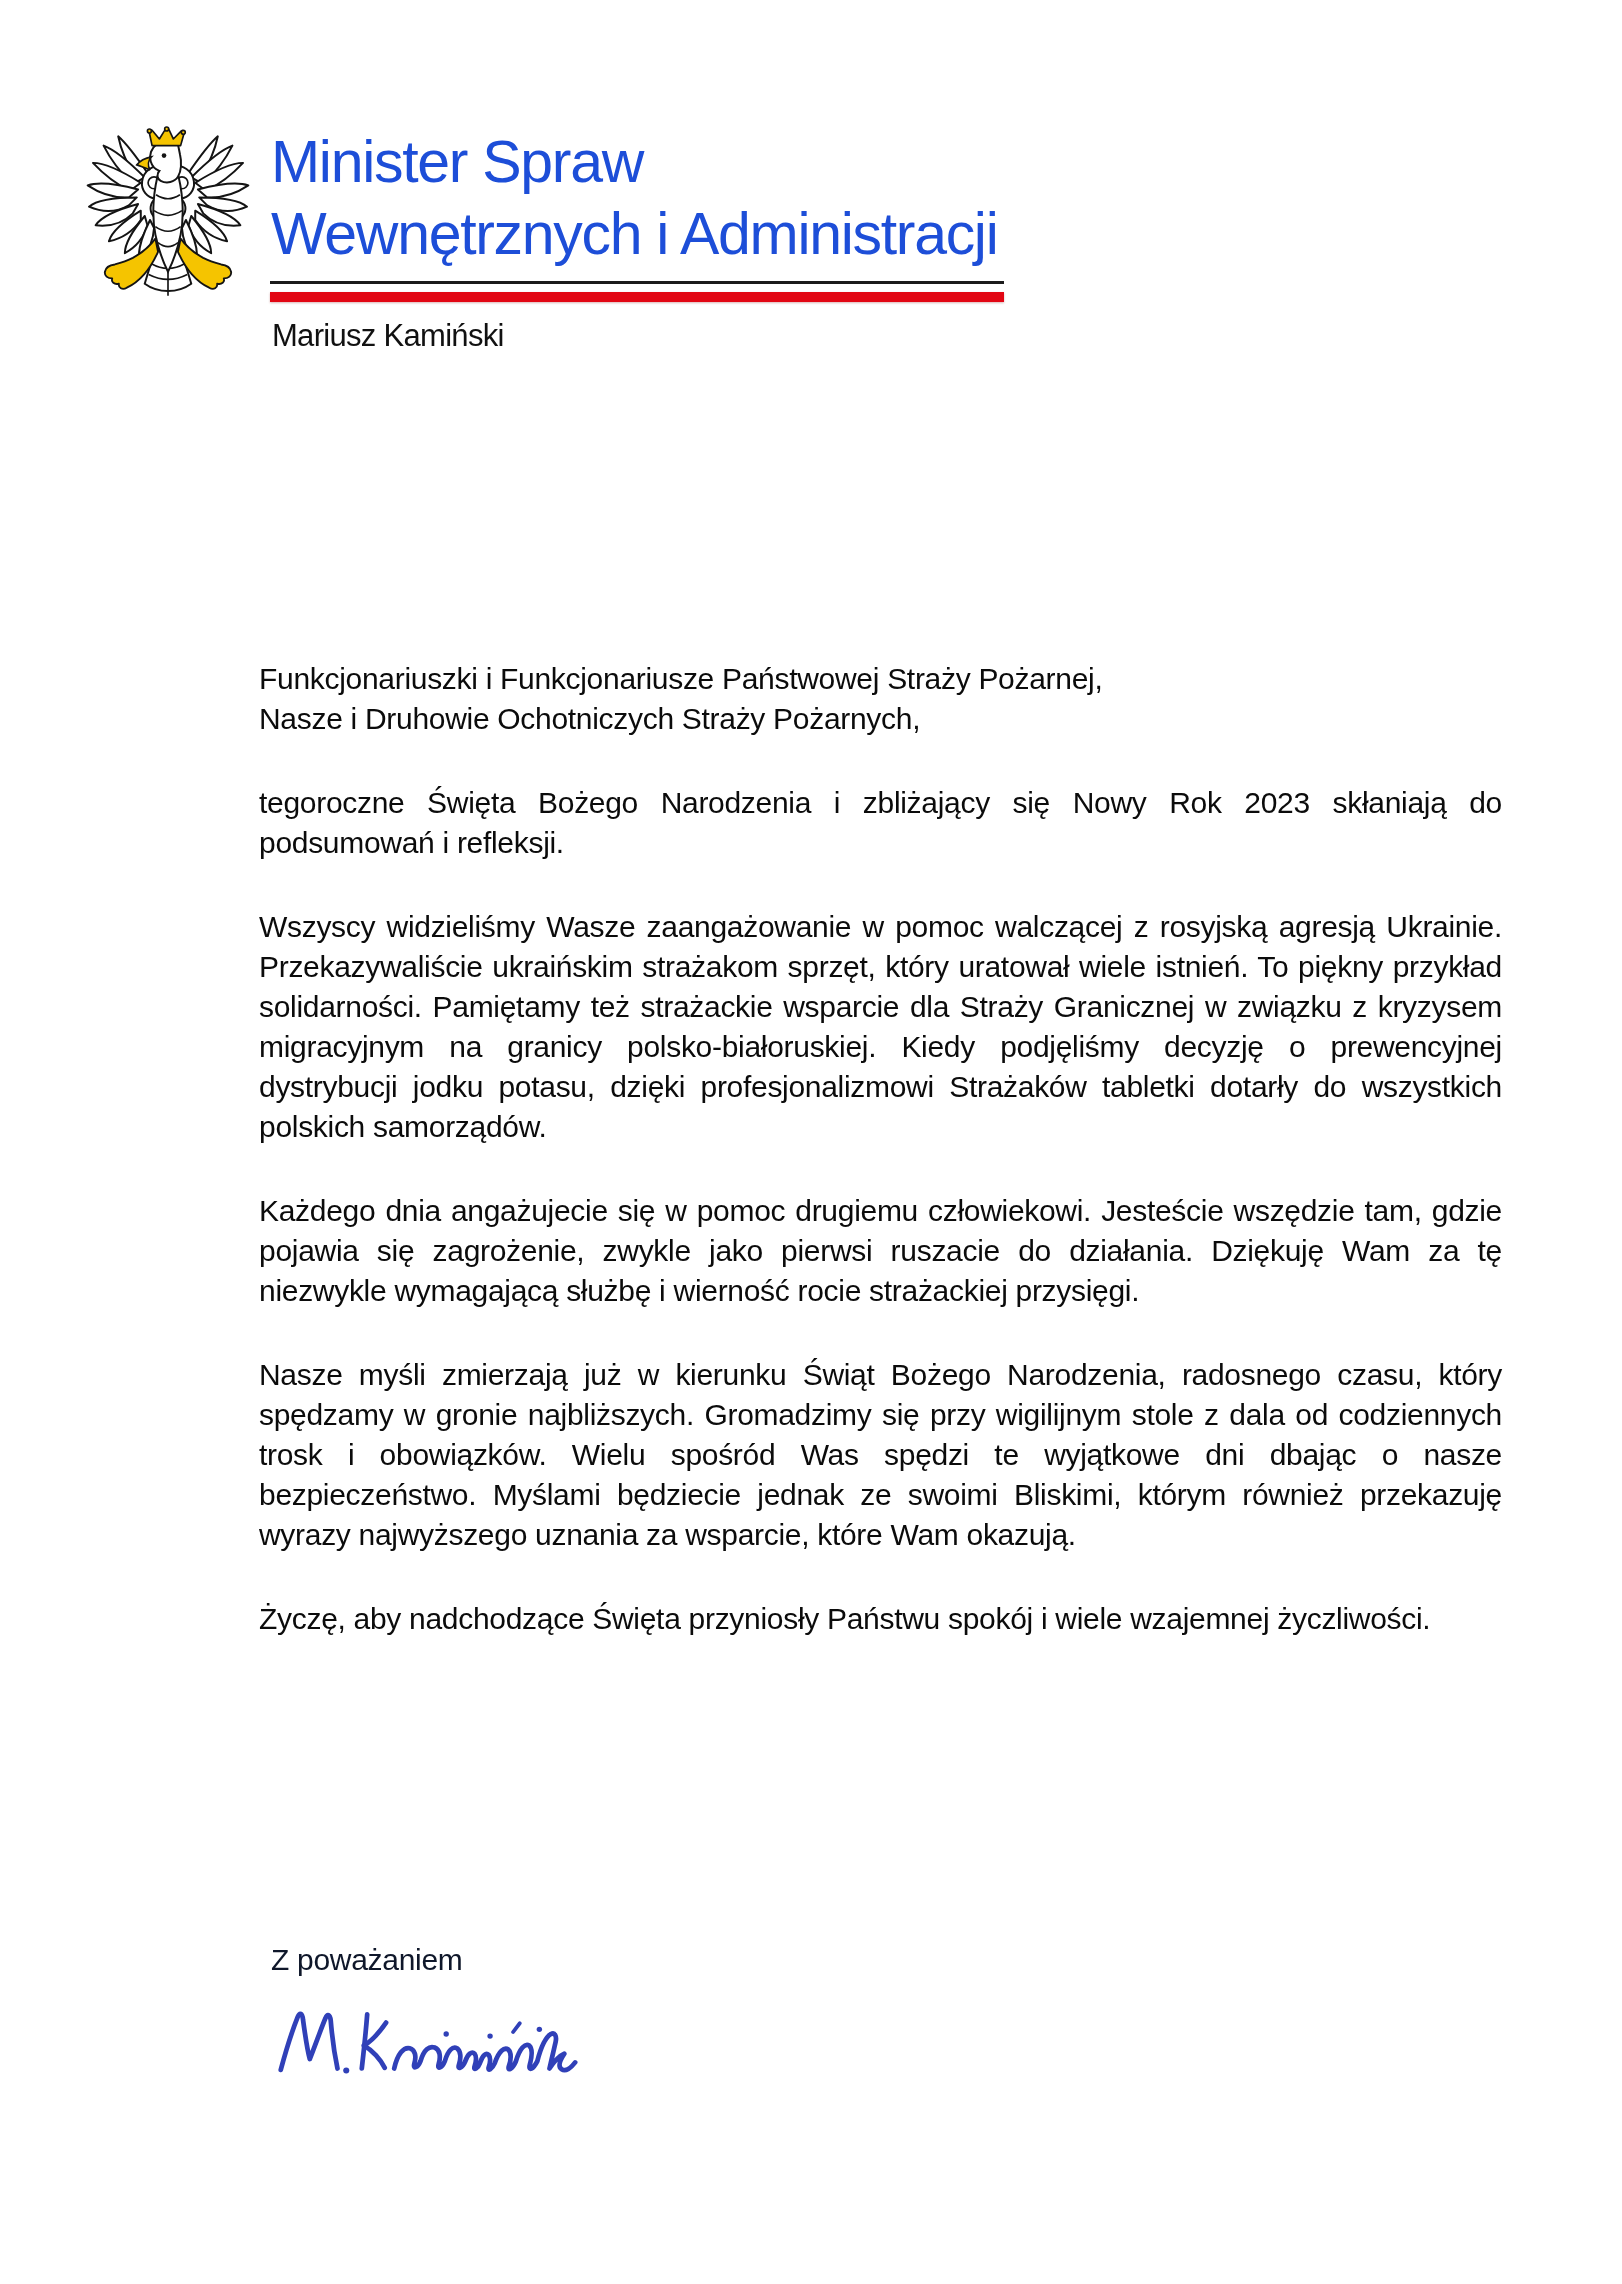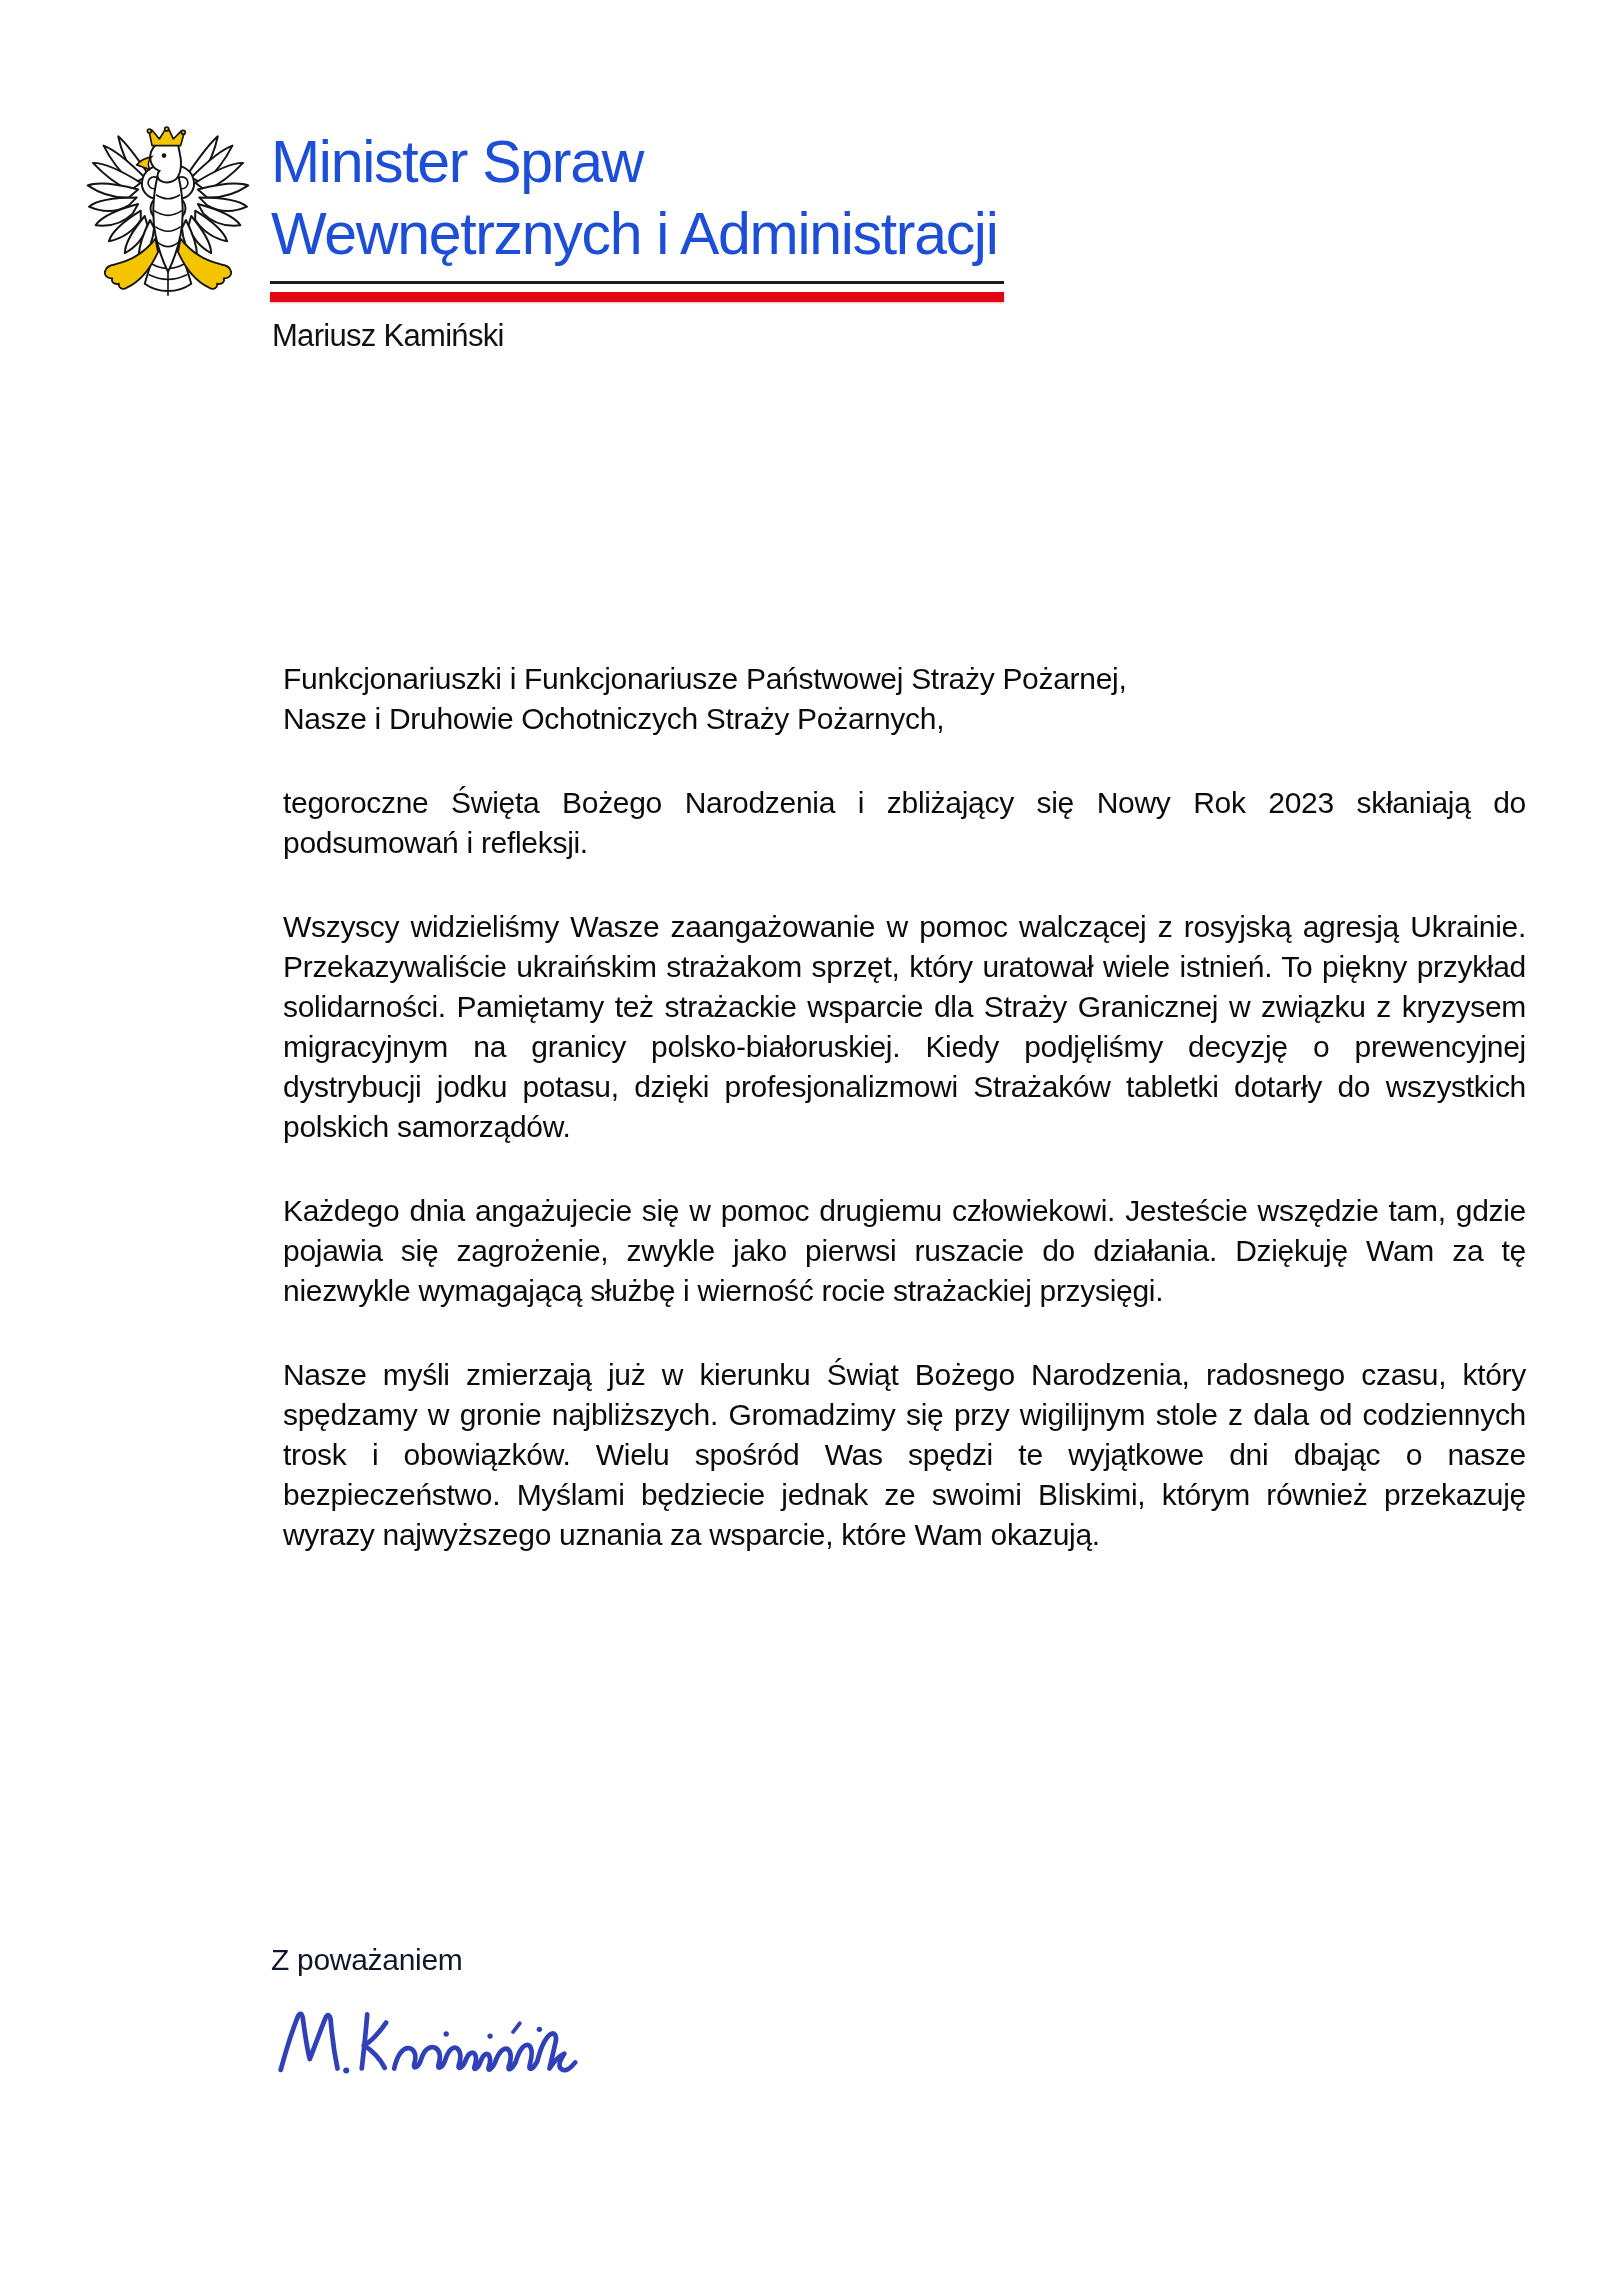--- a/index.html
+++ b/index.html
@@ -16,21 +16,21 @@
   }
   .flag { position:absolute; left:270px; top:281px; width:734px; }
   .flag-black { height:2.7px; background:#1b1b1b; }
   .flag-white { height:8px; background:#ffffff; }
   .flag-red  { height:10px; background:#e20613; box-shadow:0 1.3px 2px rgba(150,40,40,0.35); }
   .minister {
     position:absolute; left:272px; top:317px;
     font-size:31px; letter-spacing:-0.7px; line-height:38px; color:#111;
   }
   .letter-body {
-    position:absolute; left:283px; top:659px; width:1243px;
+    position:absolute; left:259px; top:659px; width:1243px;
     font-size:30px; line-height:40px; letter-spacing:-0.3px; color:#0b0b0b;
   }
   .salutation { margin:0 0 44px 0; }
   .letter-body p { margin:4px 0 44px 0; text-align:justify; }
   .closing {
     position:absolute; left:271px; top:1940px;
     font-size:30px; line-height:40px; letter-spacing:-0.3px; color:#0f172a;
   }
   .signature { position:absolute; left:274px; top:2003px; width:368px; height:79px; }
 </style>
@@ -87,20 +87,21 @@
 
   <div class="letter-body">
     <div class="salutation">
       <div>Funkcjonariuszki i Funkcjonariusze Państwowej Straży Pożarnej,</div>
       <div>Nasze i Druhowie Ochotniczych Straży Pożarnych,</div>
     </div>
     <p>tegoroczne Święta Bożego Narodzenia i zbliżający się Nowy Rok 2023 skłaniają do podsumowań i refleksji.</p>
     <p>Wszyscy widzieliśmy Wasze zaangażowanie w pomoc walczącej z rosyjską agresją Ukrainie. Przekazywaliście ukraińskim strażakom sprzęt, który uratował wiele istnień. To piękny przykład solidarności. Pamiętamy też strażackie wsparcie dla Straży Granicznej w związku z kryzysem migracyjnym na granicy polsko-białoruskiej. Kiedy podjęliśmy decyzję o prewencyjnej dystrybucji jodku potasu, dzięki profesjonalizmowi Strażaków tabletki dotarły do wszystkich polskich samorządów.</p>
     <p>Każdego dnia angażujecie się w pomoc drugiemu człowiekowi. Jesteście wszędzie tam, gdzie pojawia się zagrożenie, zwykle jako pierwsi ruszacie do działania. Dziękuję Wam za tę niezwykle wymagającą służbę i wierność rocie strażackiej przysięgi.</p>
     <p>Nasze myśli zmierzają już w kierunku Świąt Bożego Narodzenia, radosnego czasu, który spędzamy w gronie najbliższych. Gromadzimy się przy wigilijnym stole z dala od codziennych trosk i obowiązków. Wielu spośród Was spędzi te wyjątkowe dni dbając o nasze bezpieczeństwo. Myślami będziecie jednak ze swoimi Bliskimi, którym również przekazuję wyrazy najwyższego uznania za wsparcie, które Wam okazują.</p>
+    <p>Życzę, aby nadchodzące Święta przyniosły Państwu spokój i wiele wzajemnej życzliwości.</p>
   </div>
 
   <div class="closing">Z poważaniem</div>
 
   <svg class="signature" viewBox="0 0 545 115">
     <g fill="none" stroke="#3040b8" stroke-width="7" stroke-linecap="round" stroke-linejoin="round">
       <path d="M10,98 C17,72 27,40 35,20 C38,12 42,14 43,24 C46,46 49,68 53,82 C61,62 70,36 76,22 C79,14 83,16 84,25 C86,49 90,77 94,96"></path>
       <path d="M138,16 C136,42 133,70 130,96"></path>
       <path d="M166,28 C155,44 144,56 133,62 C146,69 158,83 164,95"></path>
       <path d="M178,96 C183,74 192,64 201,66 C209,68 211,78 208,88 C205,98 213,95 217,85 C222,68 230,62 238,65 C246,68 247,79 244,89 C241,99 249,95 253,85 C258,68 265,63 271,66 C277,70 277,81 274,90 C271,99 279,95 283,86 C287,74 293,70 297,74 C300,78 299,87 297,93 C295,100 302,96 305,88 C309,76 314,72 318,76 C321,80 320,88 318,94 C316,101 323,97 327,88 C333,70 341,64 347,68 C352,72 351,84 348,92 C345,101 353,97 358,86 C364,66 372,58 378,62 C383,66 382,78 379,90 C376,101 384,97 390,85 C396,62 402,50 410,45 C416,42 419,48 417,57 C413,74 410,88 408,96 C414,87 423,77 430,74 C424,83 420,93 426,97 C432,101 440,95 446,87"></path>

